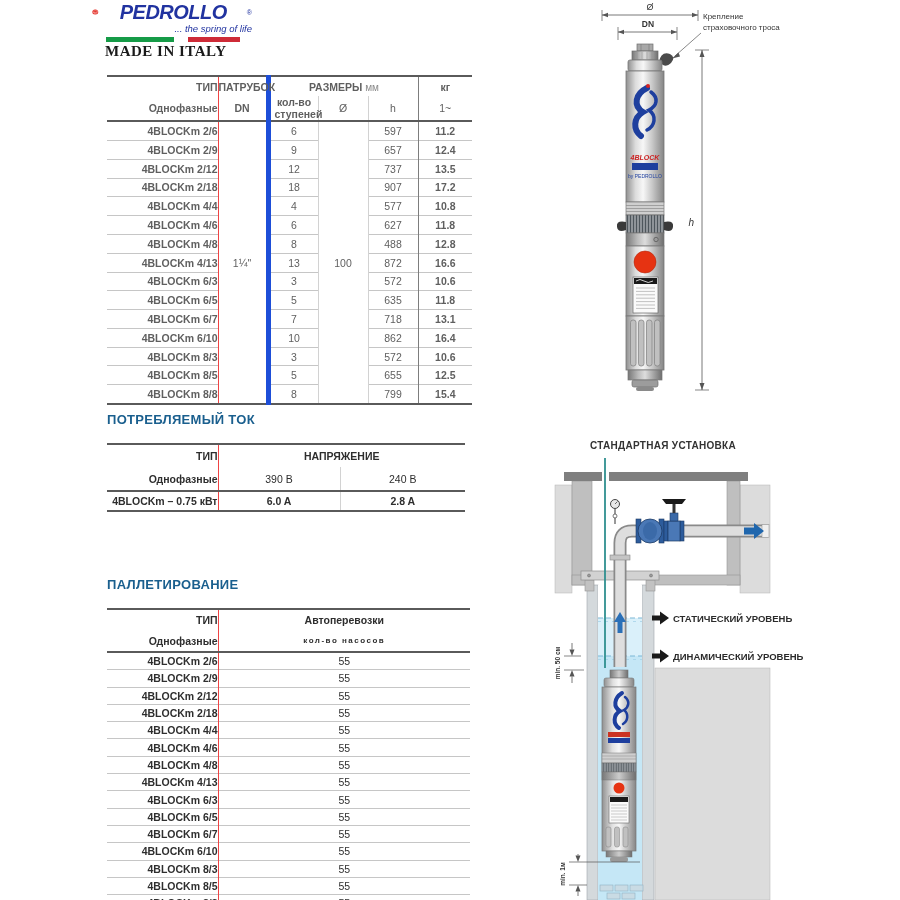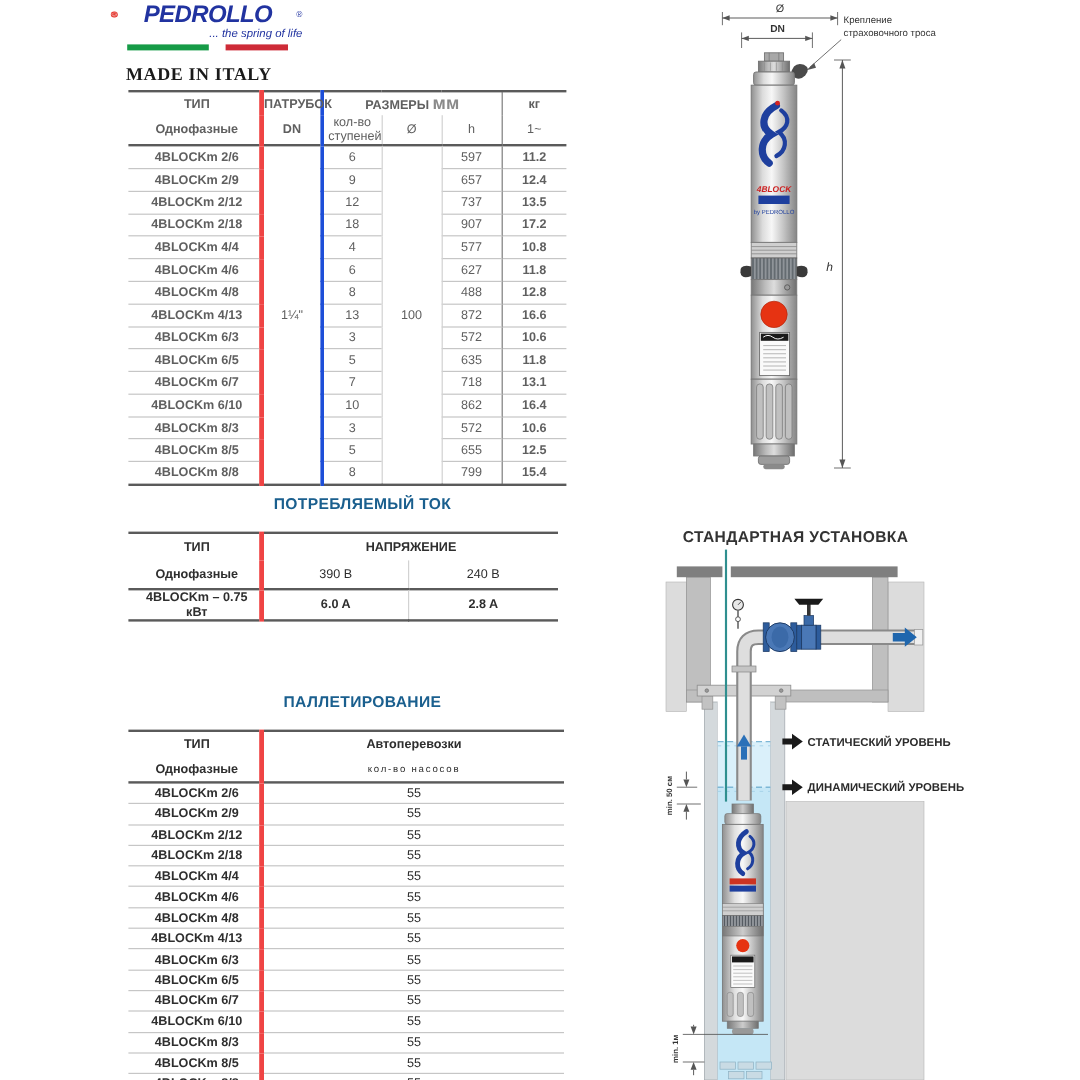--- a/index.html
+++ b/index.html
@@ -9,58 +9,58 @@
   }
   
   .logo-block{position:absolute;left:92px;top:2px;width:160px}
   .logo-row{display:flex;align-items:center;gap:20px}
   .logo-text{font-size:20px;font-weight:800;font-style:italic;color:#2133a0;letter-spacing:-0.5px;line-height:1}
   .logo-reg{font-size:7px;color:#2133a0;vertical-align:top}
   .tagline{font-size:9.5px;font-style:italic;color:#2133a0;text-align:right;margin-top:1px}
   .flagbar{position:relative;height:5px;margin-top:3px}
   .flag-green{position:absolute;left:14px;top:0;width:68px;height:5px;background:#169b47}
   .flag-red{position:absolute;left:96px;top:0;width:52px;height:5px;background:#ce2b37}
-  .madein{font-family:"Liberation Serif","DejaVu Serif",serif;font-weight:bold;font-size:15px;color:#1a1a1a;letter-spacing:0.5px;margin-top:13px;padding-left:13px}
+  .madein{font-family:"Liberation Serif","DejaVu Serif",serif;font-weight:bold;font-size:15px;color:#1a1a1a;letter-spacing:0.5px;margin-top:1px;padding-left:13px}
   
   table{border-collapse:collapse;table-layout:fixed;position:absolute;border-top:2px solid #5a5a5a;border-bottom:2px solid #5a5a5a}
   td{padding:0;text-align:center;vertical-align:middle}
   #dim-table{left:107px;top:75px;width:365px}
   #dim-table td{font-size:10.5px;height:17.8px;color:#5f5f5f;border-top:1px solid #c6c6c6}
   #dim-table thead td{border-top:none}
   #dim-table thead tr:first-child td{height:19px}
   #dim-table thead tr:last-child td{height:21px;border-bottom:2px solid #5a5a5a}
   #cur-table{left:107px;top:443px;width:358px}
   #cur-table td{font-size:10.5px;height:18px;color:#2e2e2e;border-top:1px solid #c6c6c6}
   #cur-table thead td{border-top:none}
   #cur-table thead tr:first-child td{height:22px}
   #cur-table thead tr:last-child td{height:23px;border-bottom:2px solid #5a5a5a}
   #pal-table{left:107px;top:608px;width:363px}
   #pal-table td{font-size:10.5px;height:16.3px;color:#2e2e2e;border-top:1px solid #c6c6c6}
   #pal-table thead td{border-top:none}
   #pal-table thead tr:first-child td{height:20px}
   #pal-table thead tr:last-child td{height:21px;border-bottom:2px solid #5a5a5a}
   tr.gs td{border-top:2px solid #8a8a8a}
-  .c-type,.t2-type,.t3-type{text-align:center;padding-left:5px;font-weight:bold;color:#2e2e2e;border-right:4px solid #ef4444}
-  .c-dn{border-right:3px solid #1d4ed8}
+  .c-type,.t2-type,.t3-type{text-align:right;padding-left:5px;font-weight:bold;color:#2e2e2e;border-right:1px solid #ef4444}
+  .c-dn{border-right:5px solid #1d4ed8}
   .c-st{border-right:1px solid #d2d2d2}
   .c-dia{border-right:1px solid #d2d2d2}
   .c-h{border-right:1px solid #7d7d7d}
   .c-kg{font-weight:bold;color:#2e2e2e}
   .t2-230{border-right:1px solid #d2d2d2}
   .t2-230,.t2-240{font-weight:bold}
   .t3-qty{font-weight:normal}
   .hb{font-weight:bold;color:#2e2e2e}
   .hn{font-weight:normal;color:#6e6e6e;font-size:10px}
-  .hs{font-size:7.5px;color:#8a8a8a;line-height:1.15;font-weight:normal;white-space:normal;padding:0 4px}
-  .unit{font-weight:bold;color:#8a8a8a;font-size:15px}
+  .hs{font-size:7.5px;color:#8a8a8a;line-height:1.15;font-weight:bold;white-space:normal;padding:0 4px}
+  .unit{font-weight:normal;color:#8a8a8a;font-size:10px}
   
-  .sec-title{position:absolute;left:107px;width:390px;text-align:center;font-size:13px;font-weight:bold;color:#1a5f8e;letter-spacing:0.3px}
+  .sec-title{position:absolute;left:107px;width:390px;text-align:left;font-size:13px;font-weight:bold;color:#1a5f8e;letter-spacing:0.3px}
   #current-title{top:412px}
   #pallet-title{top:577px}
-  .install-title{position:absolute;left:548px;top:440px;width:230px;text-align:center;font-size:13px;font-weight:bold;color:#333;letter-spacing:0.3px}
+  .install-title{position:absolute;left:548px;top:440px;width:230px;text-align:center;font-size:10px;font-weight:bold;color:#333;letter-spacing:0.3px}
   
   #pump-figure{position:absolute;left:575px;top:0;width:250px;height:410px}
   #install-figure{position:absolute;left:540px;top:455px;width:360px;height:445px}
   svg text{font-family:"Liberation Sans","DejaVu Sans",sans-serif}
 </style>
 </head>
 <body>
 
 <div class="logo-block">
   <div class="logo-row">

